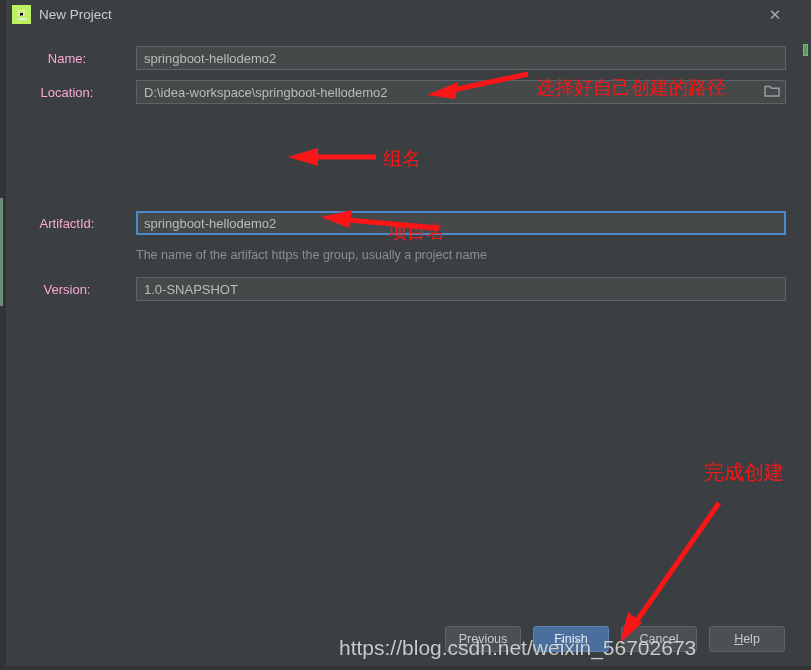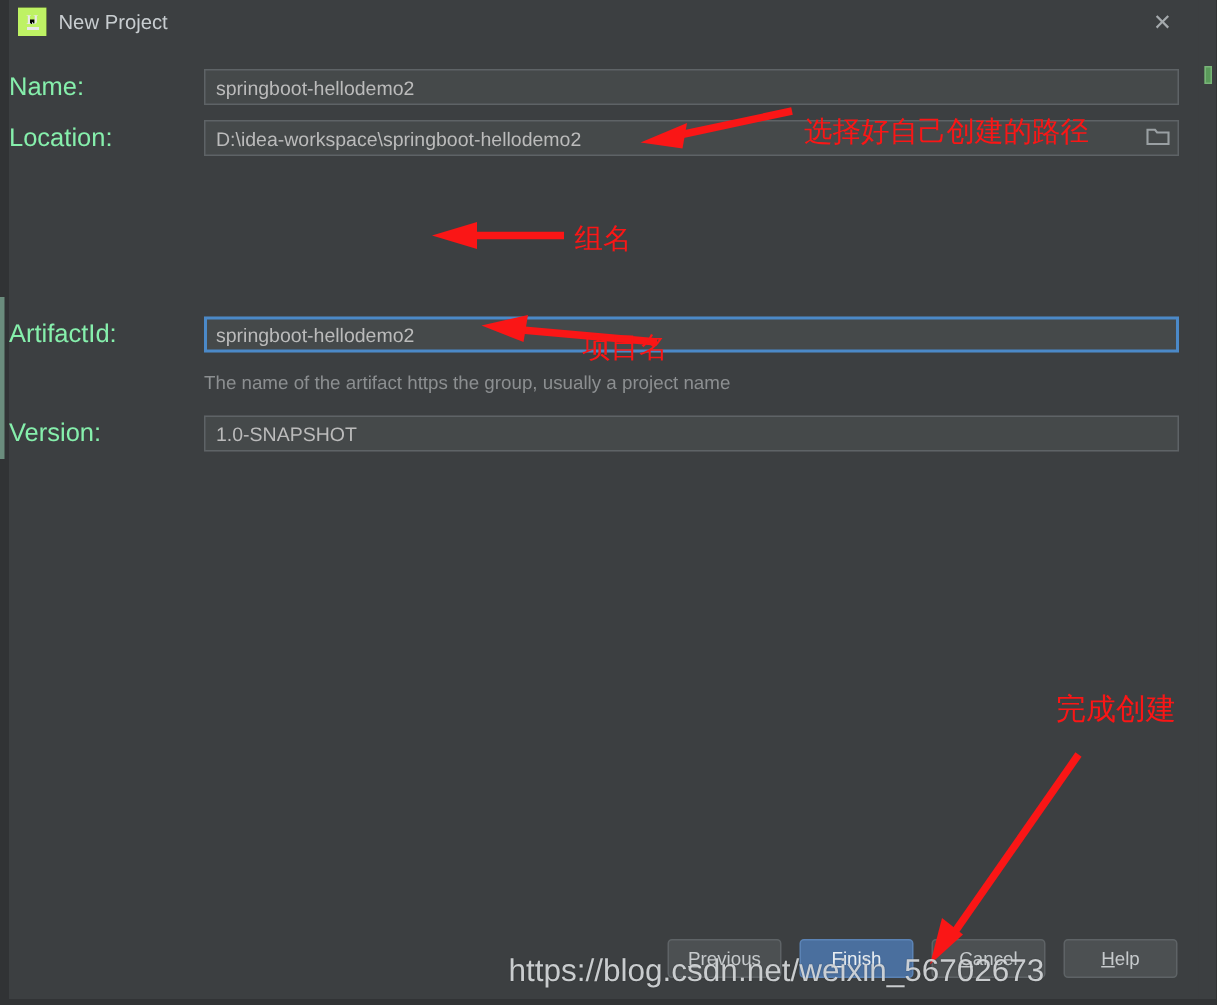--- a/index.html
+++ b/index.html
@@ -112,23 +112,23 @@
     font-family: "DejaVu Sans", sans-serif;
   }
 
   
   .row {
     position: absolute;
     display: flex;
     align-items: center;
   }
   .field-label {
-    font-size: 17px;
-    color: #86efac;
-    text-align: left;
+    font-size: 13px;
+    color: #f9a8d4;
+    text-align: center;
     white-space: nowrap;
   }
   .text-input {
     box-sizing: border-box;
     background: #45494a;
     border: 1px solid #5e6366;
     color: #bbbbbb;
     font-size: 13px;
     font-family: "Liberation Sans", sans-serif;
     padding: 0 7px;

